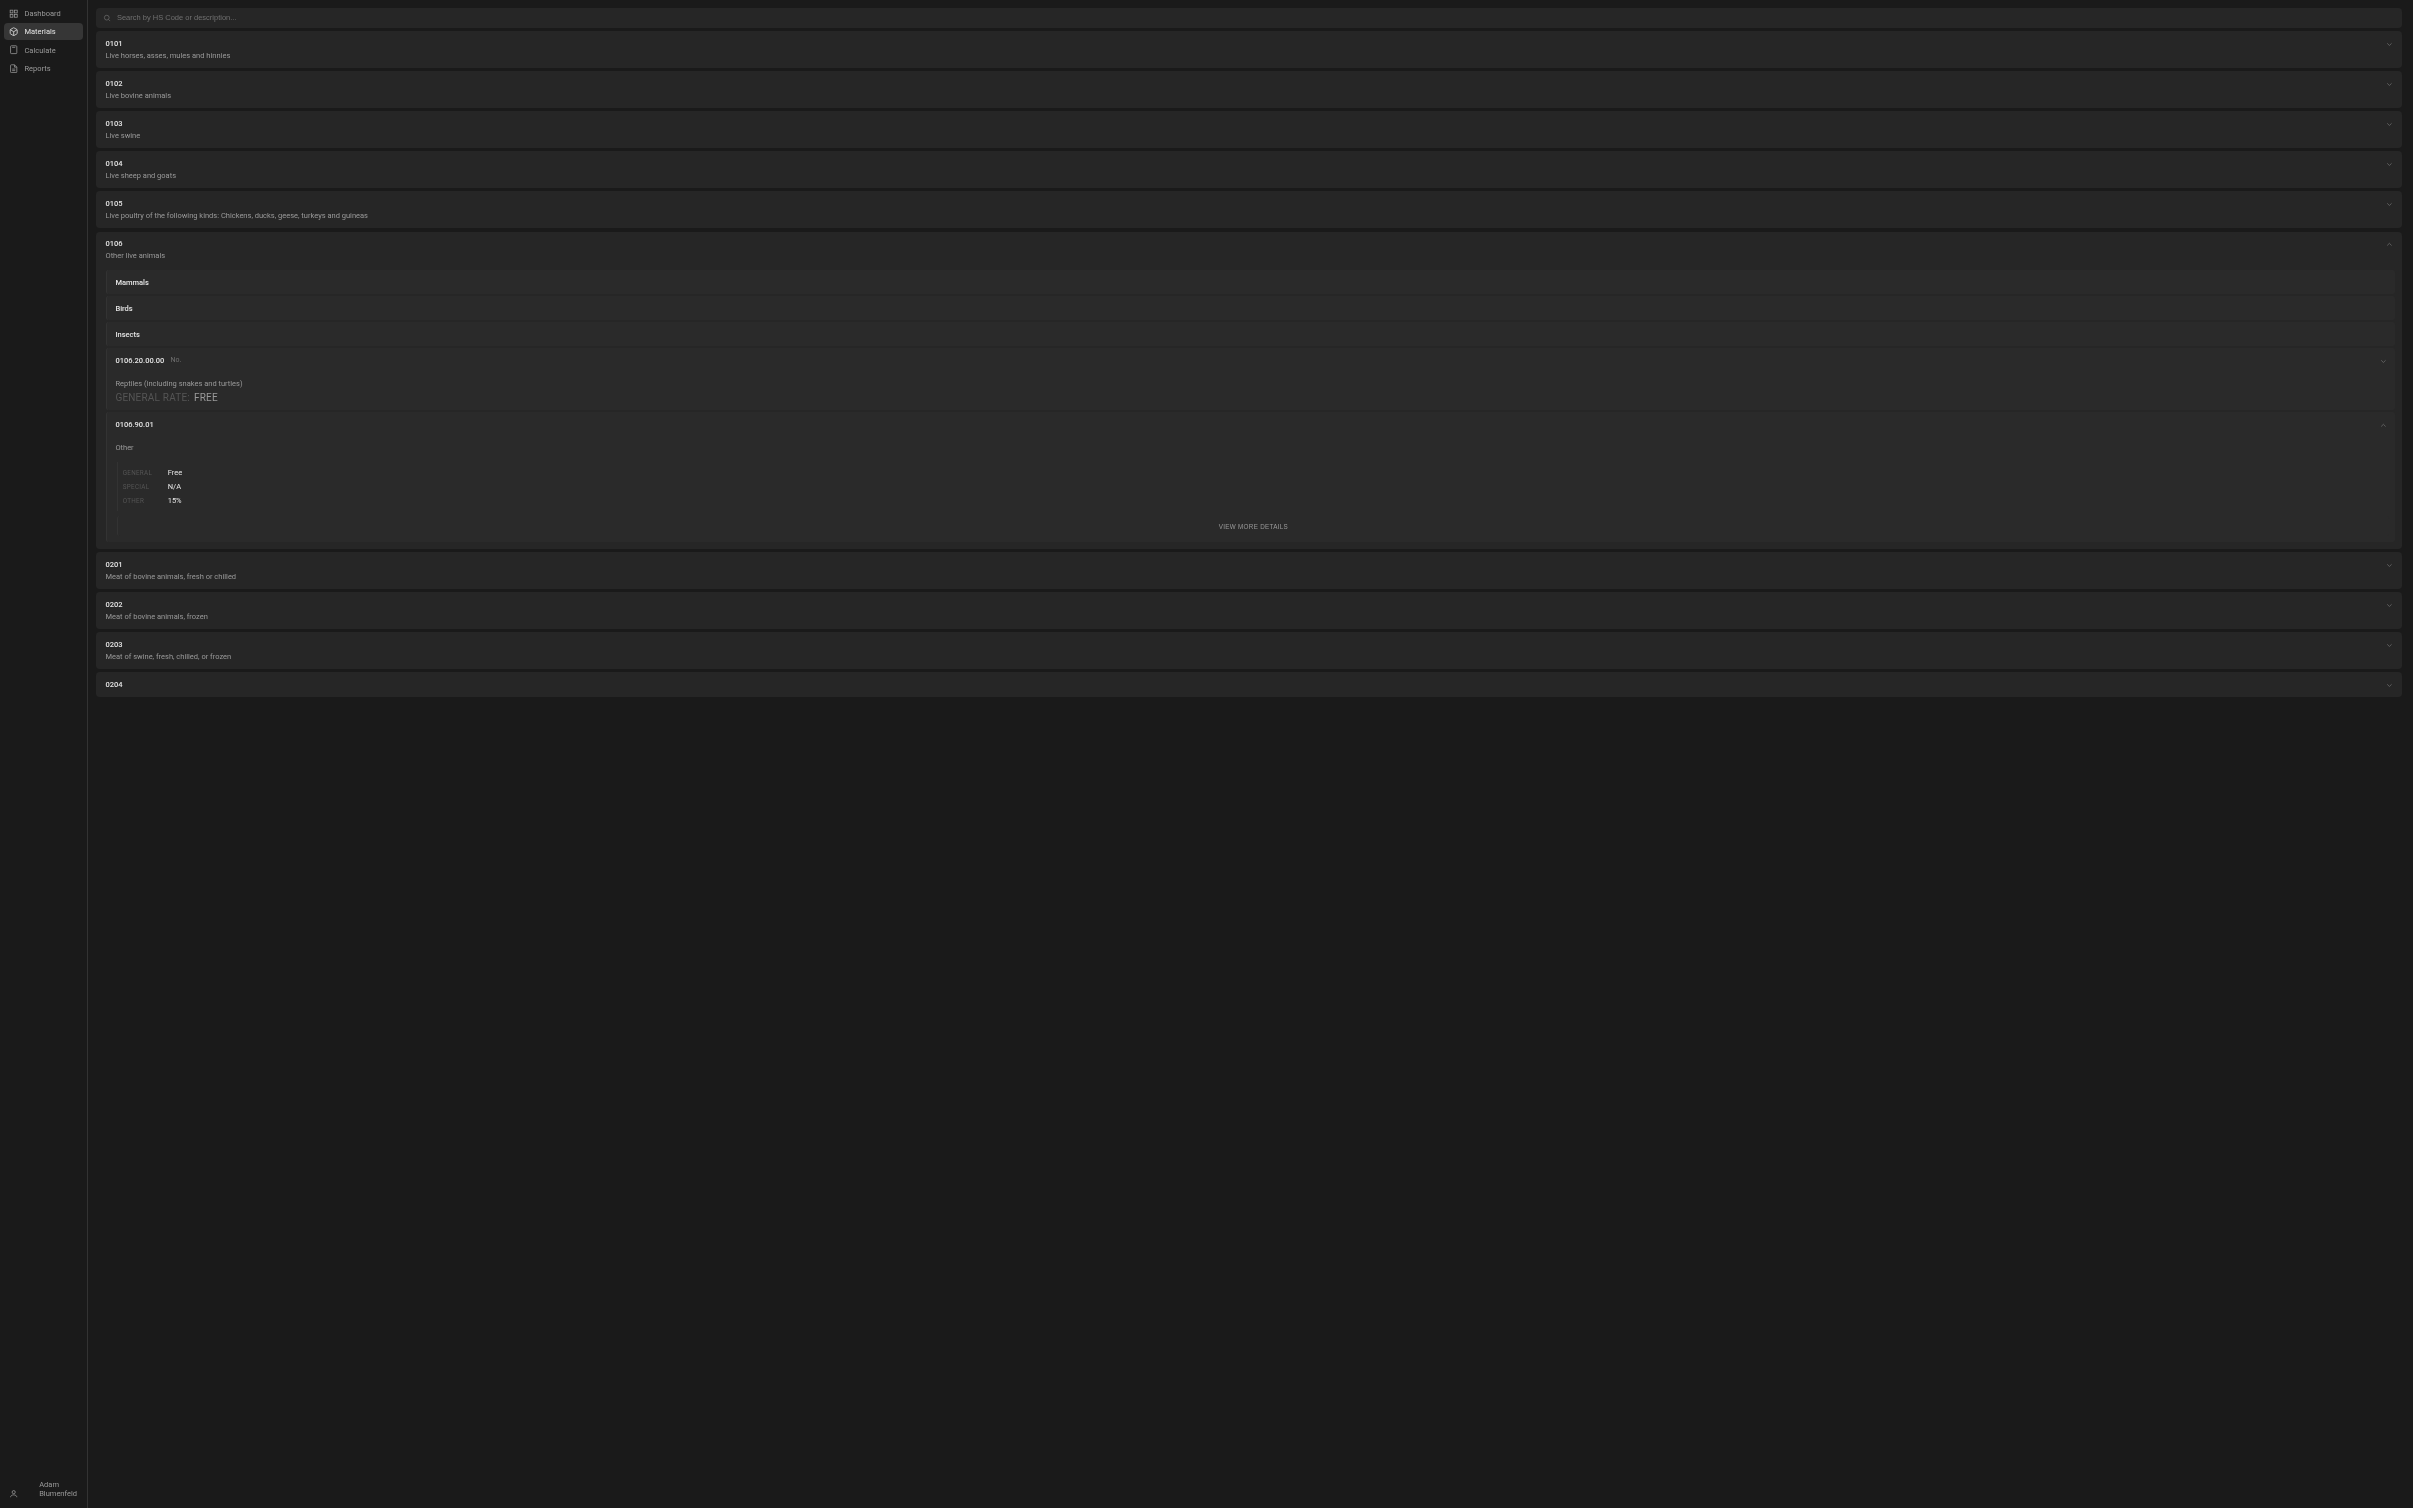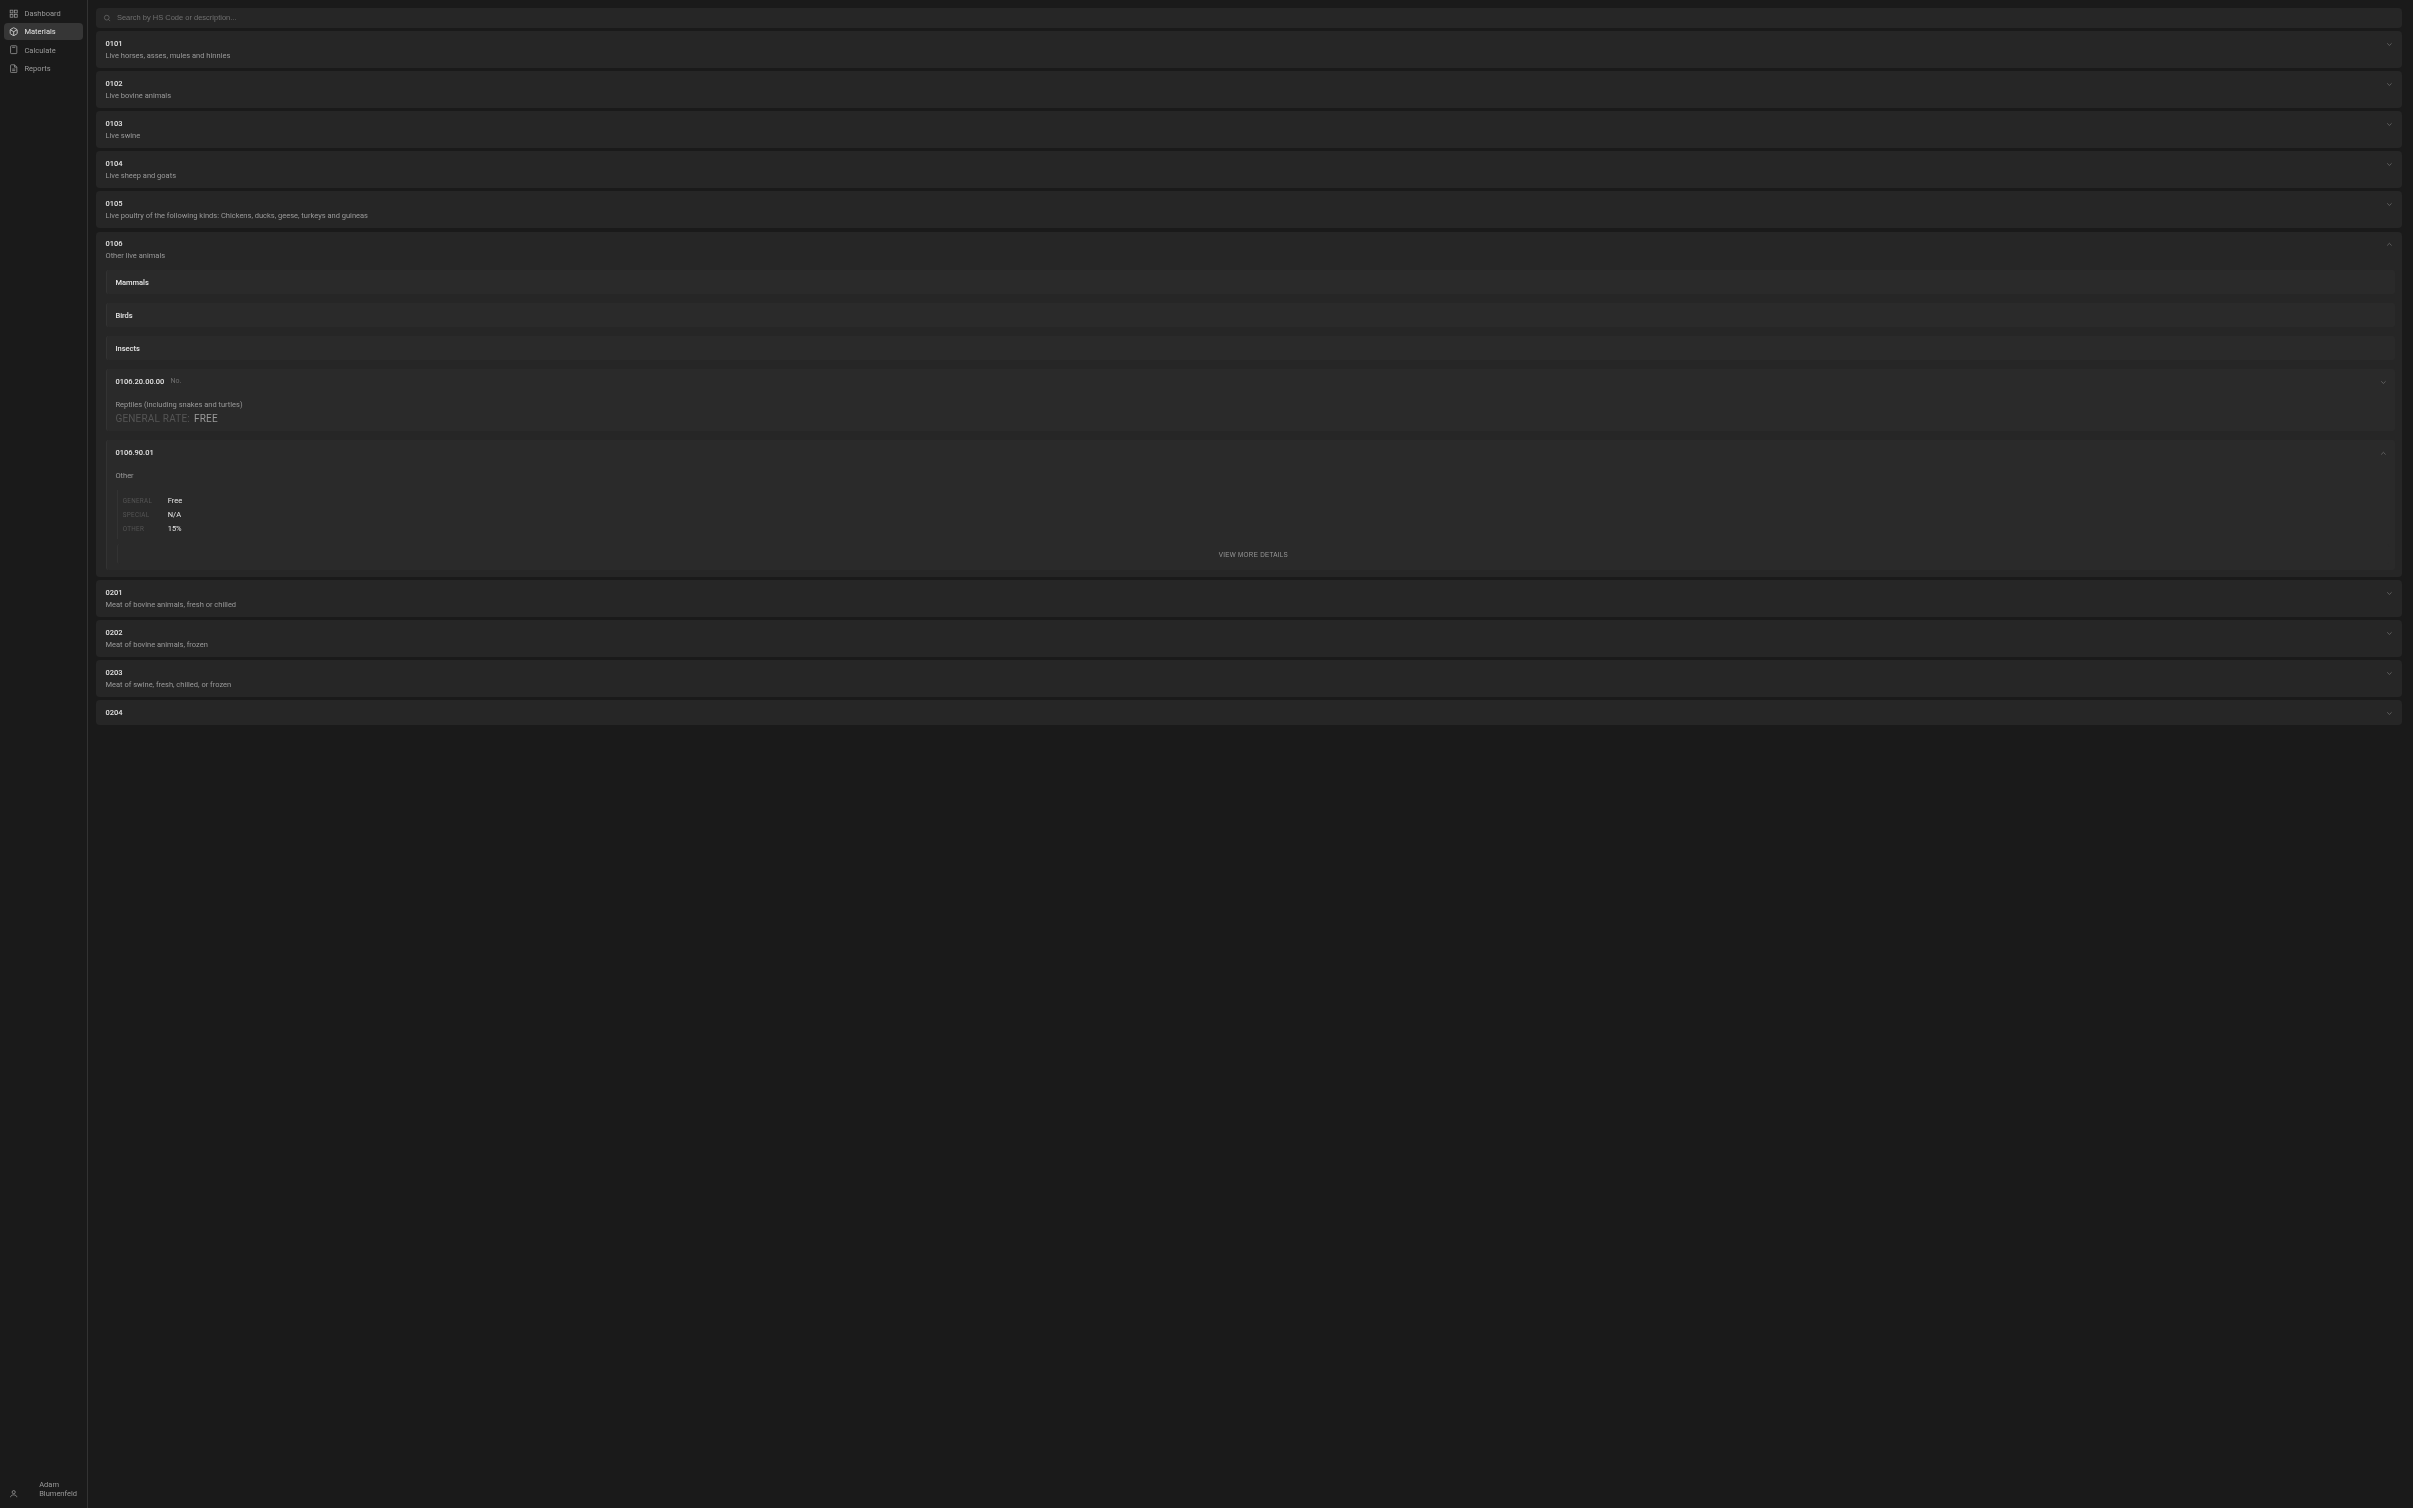--- a/index.html
+++ b/index.html
@@ -118,21 +118,21 @@
     right: 7.5px; top: 8.8px;
     width: 8.8px; height: 8.8px;
     color: var(--text-tertiary);
   }
   .card .chev svg { width:8.8px; height:8.8px; }
 
   
   .sub-wrap {
     margin: 6.3px -10px -7.5px -10px;
     padding: 3.8px 6.3px 6.3px 6.3px;
-    display: flex; flex-direction: column; gap: 9px;
+    display: flex; flex-direction: column; gap: 2px;
   }
   .sub-row {
     background: var(--bg-sub);
     border-radius: 2.5px;
     padding: 7.5px 8.8px;
     border-left: 0.6px solid var(--border-faint);
     margin-left: 3.8px;
     position: relative;
   }
   .sub-row.simple .label {

